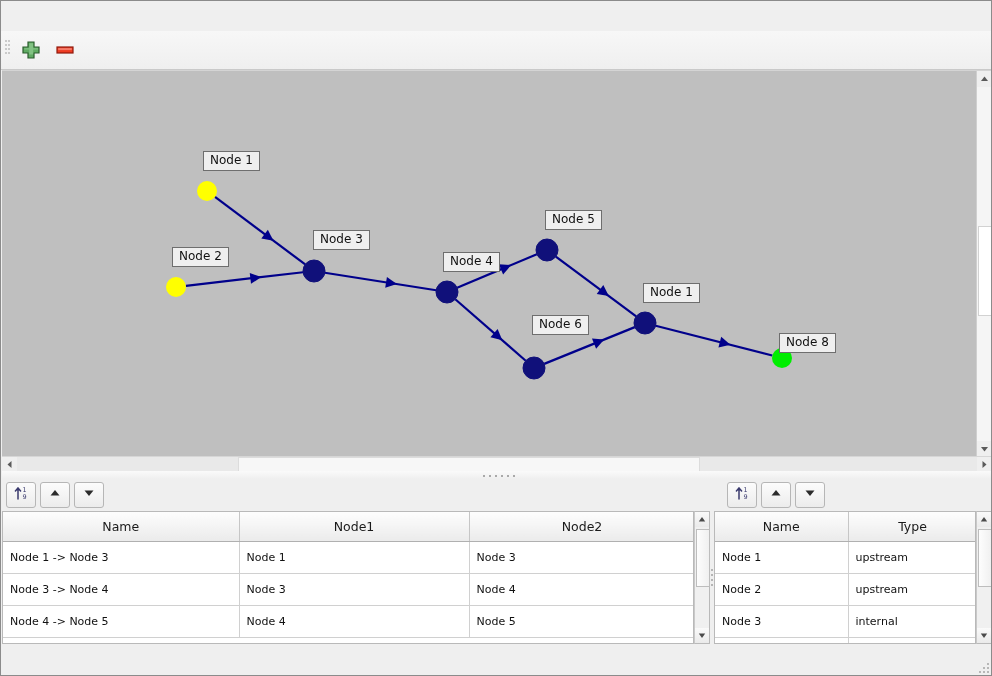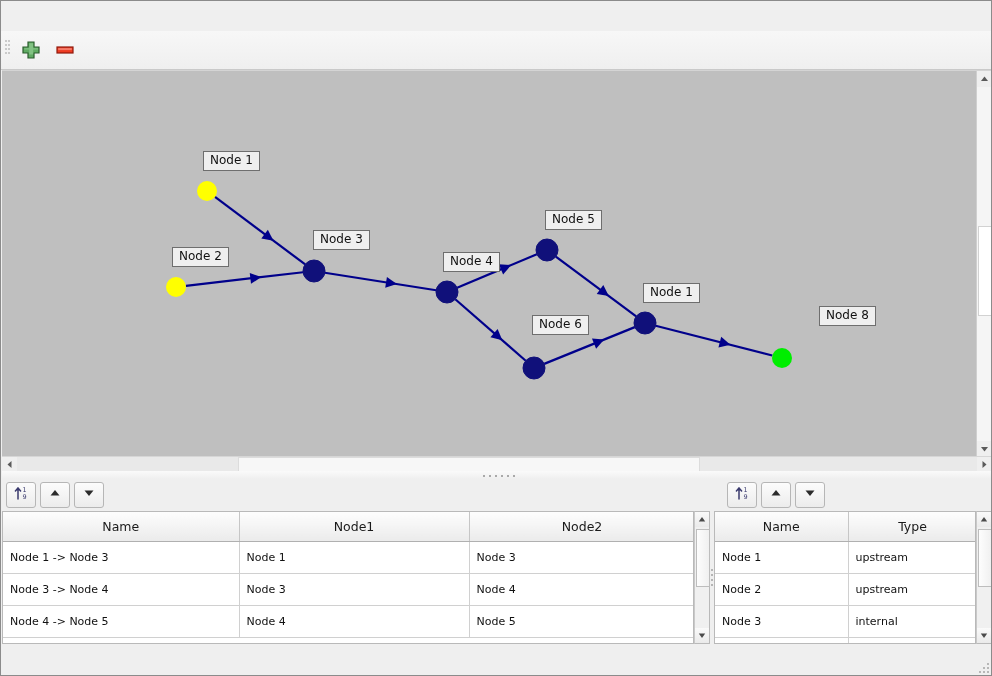--- a/index.html
+++ b/index.html
@@ -373,21 +373,21 @@
           <circle cx="780" cy="287" r="10" fill="#00ee00" stroke="none" stroke-width="1"></circle>
         </svg>
       <div id="node-labels">
           <div class="node-label" style="left: 201px; top: 80px;">Node 1</div>
           <div class="node-label" style="left: 170px; top: 176px;">Node 2</div>
           <div class="node-label" style="left: 311px; top: 159px;">Node 3</div>
           <div class="node-label" style="left: 441px; top: 181px;">Node 4</div>
           <div class="node-label" style="left: 543px; top: 139px;">Node 5</div>
           <div class="node-label" style="left: 530px; top: 244px;">Node 6</div>
           <div class="node-label" style="left: 641px; top: 212px;">Node 1</div>
-          <div class="node-label" style="left: 777px; top: 235px; margin-left: 40px;">Node 8</div>
+          <div class="node-label" style="left: 777px; top: 262px;">Node 8</div>
         </div>
     </div>
 
     <div class="vscroll">
       <div class="track"></div>
       <div class="sb-arrow up">
         <svg width="15" height="16" viewBox="0 0 15 16">
             <path d="M7.5 5.5 L11 10 L4 10 Z" fill="#5a5a5a"></path>
           </svg>
       </div>

